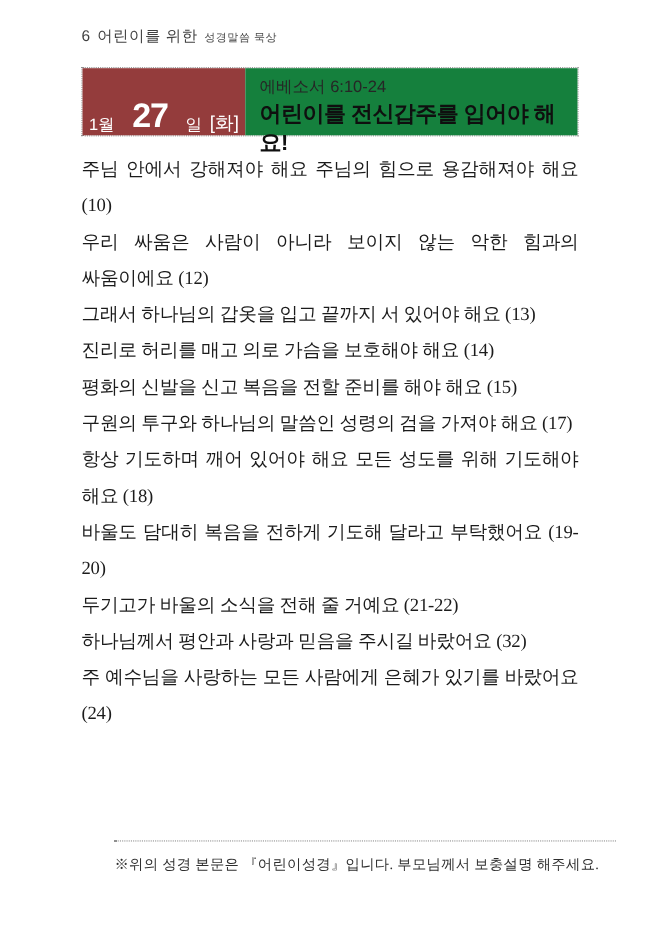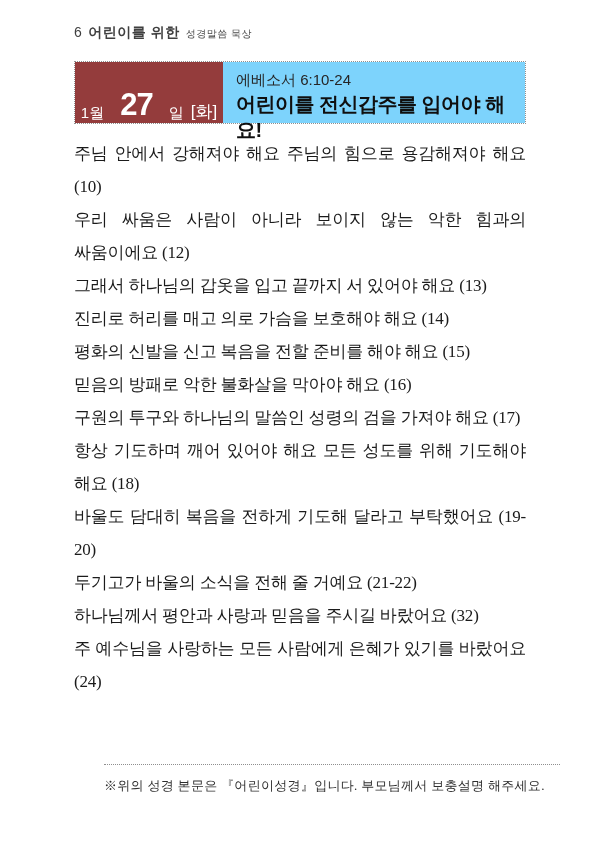--- a/index.html
+++ b/index.html
@@ -19,21 +19,21 @@
   }
 
   
   .page-header {
     font-size: 14px;
     color: #3f3f3f;
     letter-spacing: 0.5px;
     height: 18px;
   }
   .page-header .page-num { font-weight: 500; margin-right: 6px; }
-  .page-header .series-title { font-weight: 700; margin-right: 6px; margin-top: 48px; }
+  .page-header .series-title { font-weight: 400; margin-right: 6px; margin-top: 48px; }
   .page-header .series-subtitle { font-size: 10px; color: #4a4a4a; }
 
   
   .lesson-header {
     margin-top: 19px;
     height: 63px;
     display: flex;
     border: 1px dotted #8f8f8f;
   }
   .date-box {
@@ -43,21 +43,21 @@
     display: flex;
     align-items: flex-end;
     justify-content: center;
     flex-shrink: 0;
   }
   .date-box .sm { font-size: 15px; }
   .date-box .day { font-size: 31px; font-weight: bold; letter-spacing: -1px; margin: 0 16px; }
   .date-box .weekday { font-size: 17px; margin-left: 7px; }
   .title-box {
     flex: 1;
-    background: #7dd3fc;
+    background: #15803d;
     padding: 7px 0 0 13px;
   }
   .scripture-ref {
     font-size: 15px;
     color: #262626;
     line-height: 22px;
   }
   .lesson-title {
     font-size: 20px;
     font-weight: bold;
@@ -117,21 +117,20 @@
       <div class="lesson-title">어린이를 전신갑주를 입어야 해요!</div>
     </div>
   </div>
 
   <div class="body-text">
     <p>주님 안에서 강해져야 해요 주님의 힘으로 용감해져야 해요 (10)</p>
     <p>우리 싸움은 사람이 아니라 보이지 않는 악한 힘과의 싸움이에요 (12)</p>
     <p>그래서 하나님의 갑옷을 입고 끝까지 서 있어야 해요 (13)</p>
     <p>진리로 허리를 매고 의로 가슴을 보호해야 해요 (14)</p>
     <p>평화의 신발을 신고 복음을 전할 준비를 해야 해요 (15)</p>
-    <p>믿음의 방패로 악한 불화살을 막아야 해요 (16)</p>
     <p>구원의 투구와 하나님의 말씀인 성령의 검을 가져야 해요 (17)</p>
     <p>항상 기도하며 깨어 있어야 해요 모든 성도를 위해 기도해야 해요 (18)</p>
     <p>바울도 담대히 복음을 전하게 기도해 달라고 부탁했어요 (19-20)</p>
     <p>두기고가 바울의 소식을 전해 줄 거예요 (21-22)</p>
     <p>하나님께서 평안과 사랑과 믿음을 주시길 바랐어요 (32)</p>
     <p>주 예수님을 사랑하는 모든 사람에게 은혜가 있기를 바랐어요 (24)</p>
   </div>
 
 </div>
 

